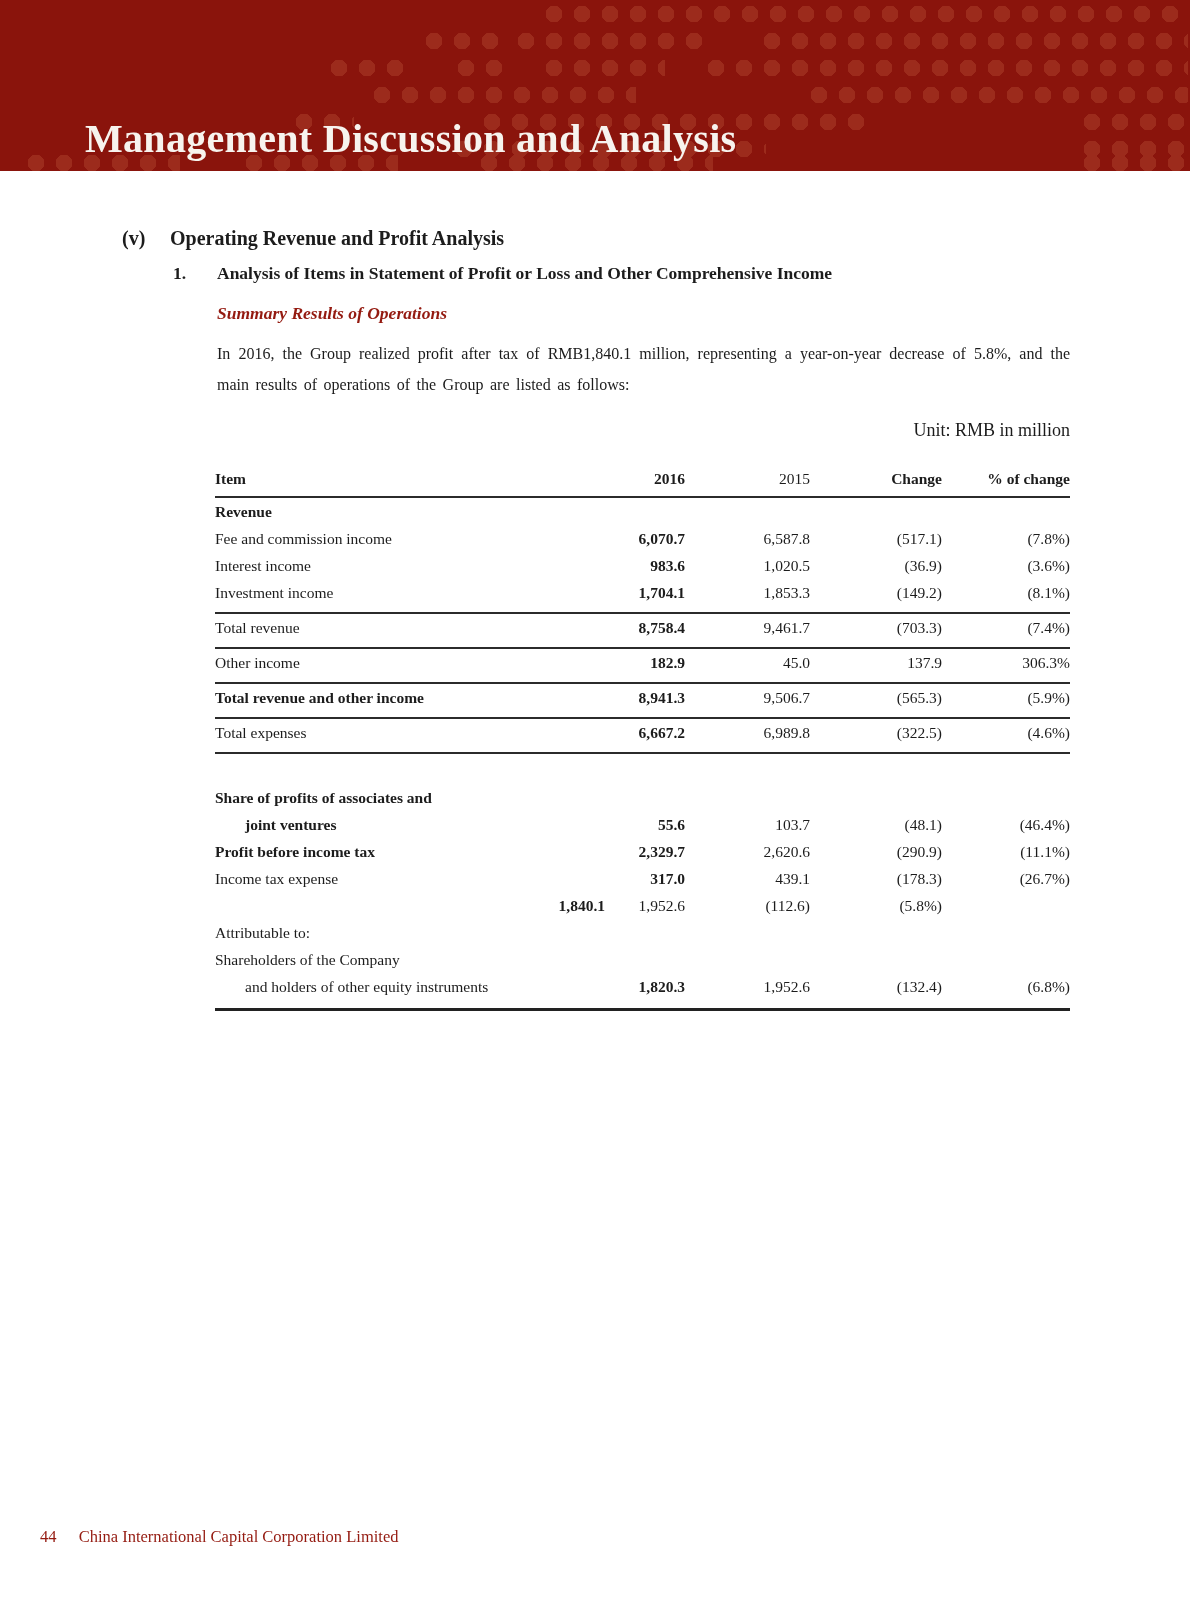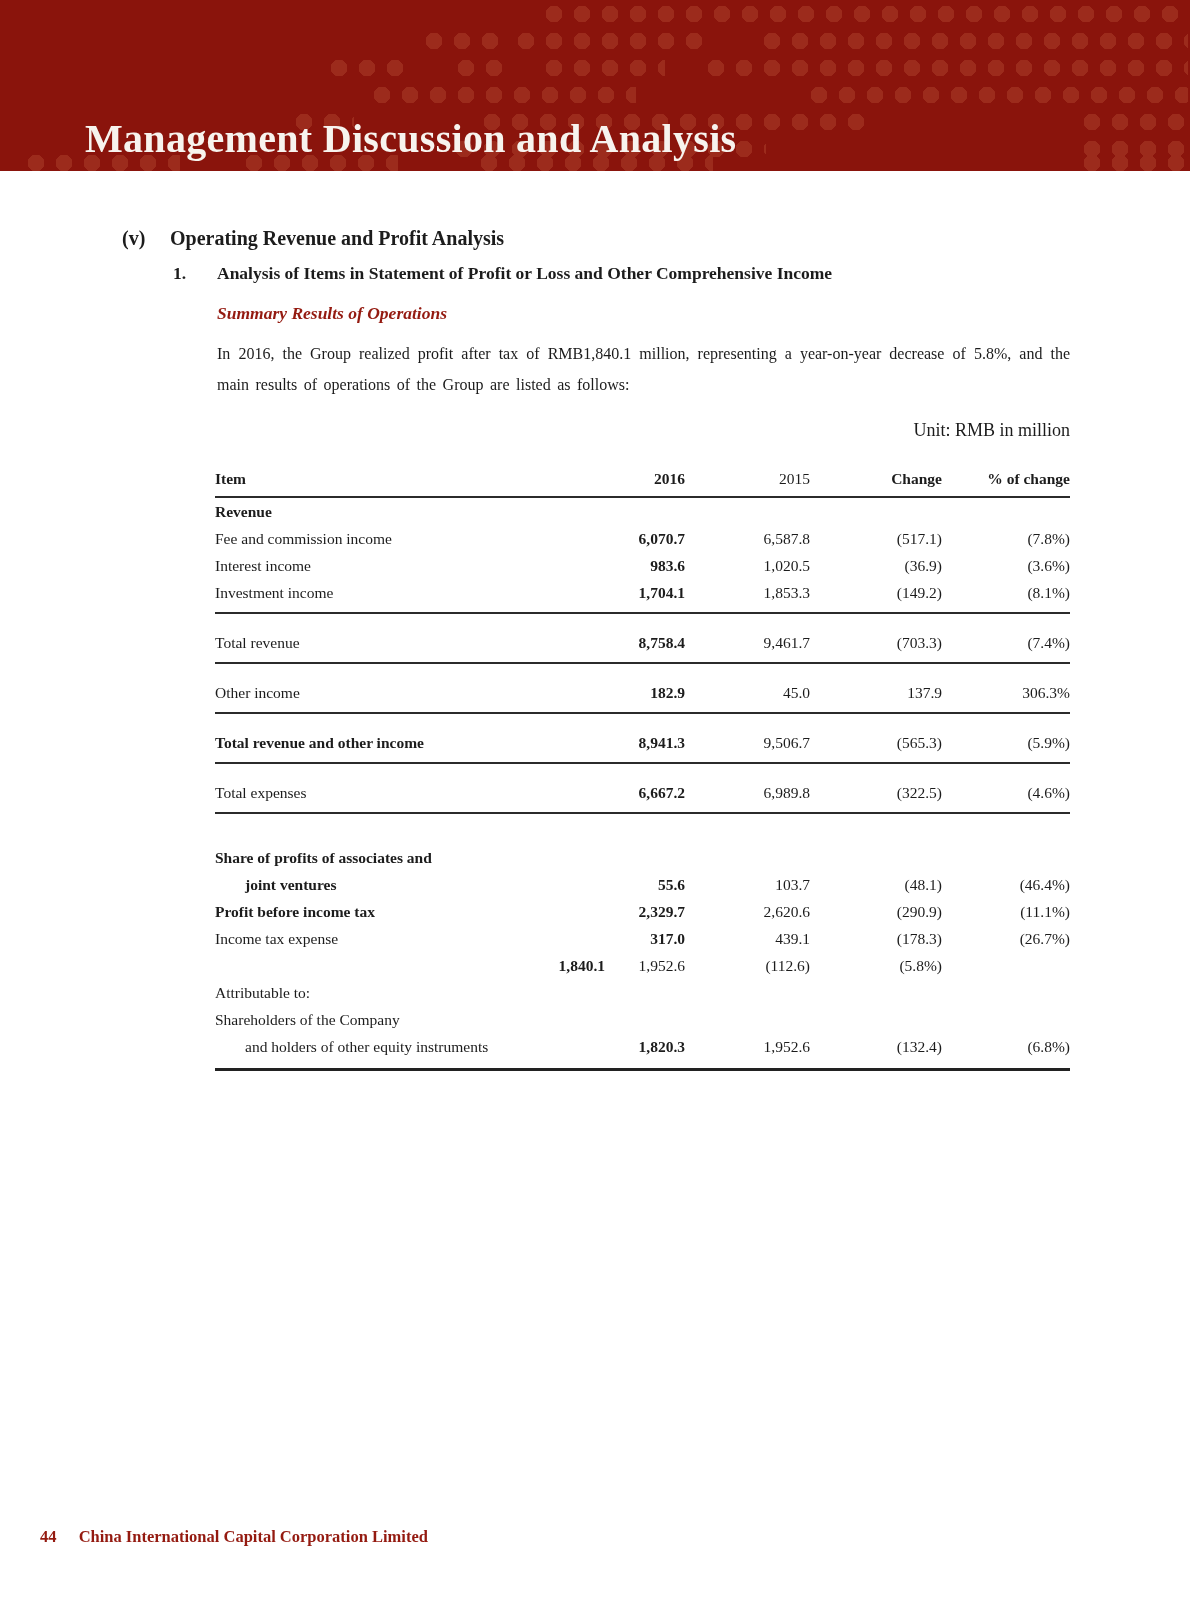--- a/index.html
+++ b/index.html
@@ -41,24 +41,24 @@
   .t-head{font-weight:700;padding-bottom:4px;border-bottom:2.5px solid var(--rule)}
   .t-head .c2015{font-weight:400}
   .t-body{}
   .cell{white-space:nowrap}
   .cell.num{text-align:right}
   .cell.c2016{font-weight:700}
   .cell.bold{font-weight:700}
   .cell.indent{padding-left:30px}
   .rule{border-bottom:2px solid var(--rule);margin-top:6px}
   .rule.thick{border-bottom:3px solid #222222;margin-top:8px}
-  .sp-sm{margin-top:15px}
+  .sp-sm{}
   .sp-lg{margin-top:30px}
   
-  .footer{position:absolute;left:40px;top:1526px;color:var(--accent-red);font-weight:700;font-size:16.5px;line-height:22px}
+  .footer{position:absolute;left:40px;top:1526px;color:var(--accent-red);font-weight:400;font-size:16.5px;line-height:22px}
   .footer .pagenum{margin-right:18px}
 </style>
 </head>
 <body>
 
 <div class="page">
 
   <header class="banner">
     <div>
       <div class="dot-patch" style="left:540px;top:1px;width:648px;height:26px"></div>

